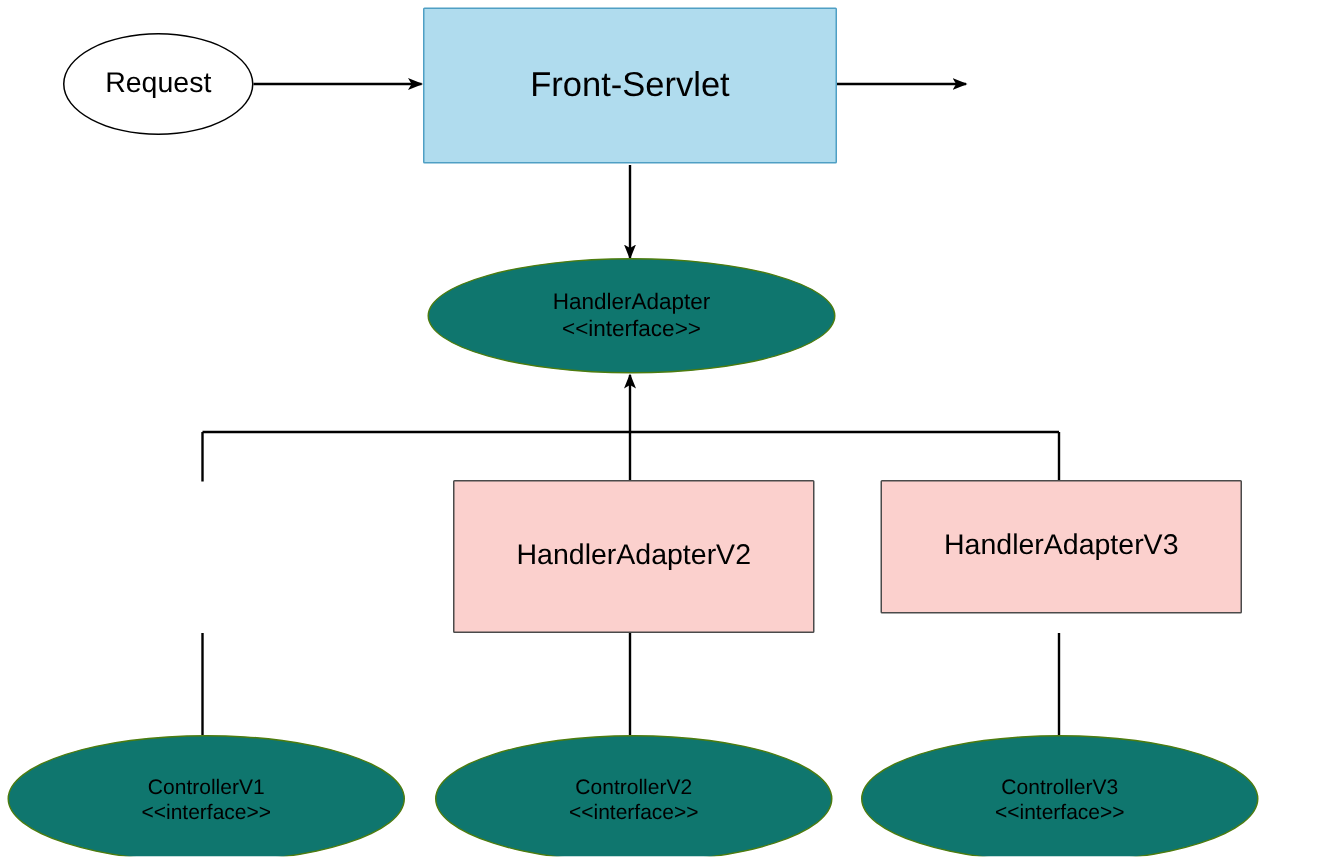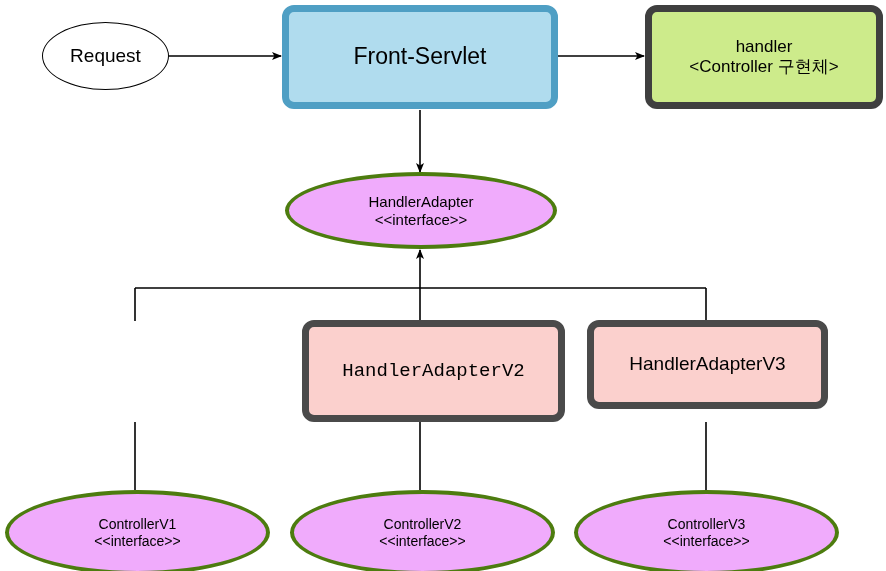--- a/index.html
+++ b/index.html
@@ -38,22 +38,22 @@
     line-height: 1.18;
   }
   .node .lbl {
     display: block;
     width: 100%;
     padding: 0 6px;
     box-sizing: border-box;
   }
   
   .shape-rect {
-    border: 7px solid #be185d;
-    border-radius: 12px;
+    border: 1px solid #be185d;
+    border-radius: 1px;
   }
   .rect-blue {
     background: #b0dcee;
     border-color: #4f9fc4;
   }
   .rect-green {
     background: #cdeb8b;
     border-color: #3f3f3f;
   }
   .rect-pink {
@@ -61,22 +61,22 @@
     border-color: #4a4a4a;
   }
   .shape-ellipse {
     border-radius: 50%;
   }
   .ellipse-white {
     background: #ffffff;
     border: 1px solid #000000;
   }
   .ellipse-purple {
-    background: #f0abfc;
-    border: 4px solid #4d7c0f;
+    background: #0f766e;
+    border: 1px solid #4d7c0f;
   }
   
   .t-xl   { font-size: 23px; }
   .t-lg   { font-size: 19px; }
   .t-md   { font-size: 17px; }
   .t-sm   { font-size: 15px; }
   .t-xs   { font-size: 14px; }
 </style>
 </head>
 <body>
@@ -124,36 +124,30 @@
   </svg>
 
   <div class="node shape-ellipse ellipse-white t-lg" style="left:42px; top:22px; width:127px; height:68px;">
     <span class="lbl">Request</span>
   </div>
 
   <div class="node shape-rect rect-blue t-xl" style="left:282px; top:5px; width:276px; height:104px;">
     <span class="lbl">Front-Servlet</span>
   </div>
 
-  <div class="node shape-rect rect-green t-md" style="left:645px; top:5px; width:238px; height:104px;">
-    <span class="lbl">
-      <span>handler</span><br>
-      <span>&lt;Controller 구현체&gt;</span>
-    </span>
-  </div>
 
   <div class="node shape-ellipse ellipse-purple t-sm" style="left:285px; top:172px; width:272px; height:77px;">
     <span class="lbl">
       <span>HandlerAdapter</span><br>
       <span>&lt;&lt;interface&gt;&gt;</span>
     </span>
   </div>
 
 
-  <div class="node shape-rect rect-pink t-lg" style="left:302px; top:320px; width:263px; height:102px;font-family:Liberation Mono, monospace;">
+  <div class="node shape-rect rect-pink t-lg" style="left:302px; top:320px; width:241px; height:102px;">
     <span class="lbl">HandlerAdapterV2</span>
   </div>
 
   <div class="node shape-rect rect-pink t-lg" style="left:587px; top:320px; width:241px; height:89px;">
     <span class="lbl">HandlerAdapterV3</span>
   </div>
 
   <div class="node shape-ellipse ellipse-purple t-xs" style="left:5px; top:490px; width:265px; height:85px;">
     <span class="lbl">
       <span>ControllerV1</span><br>

